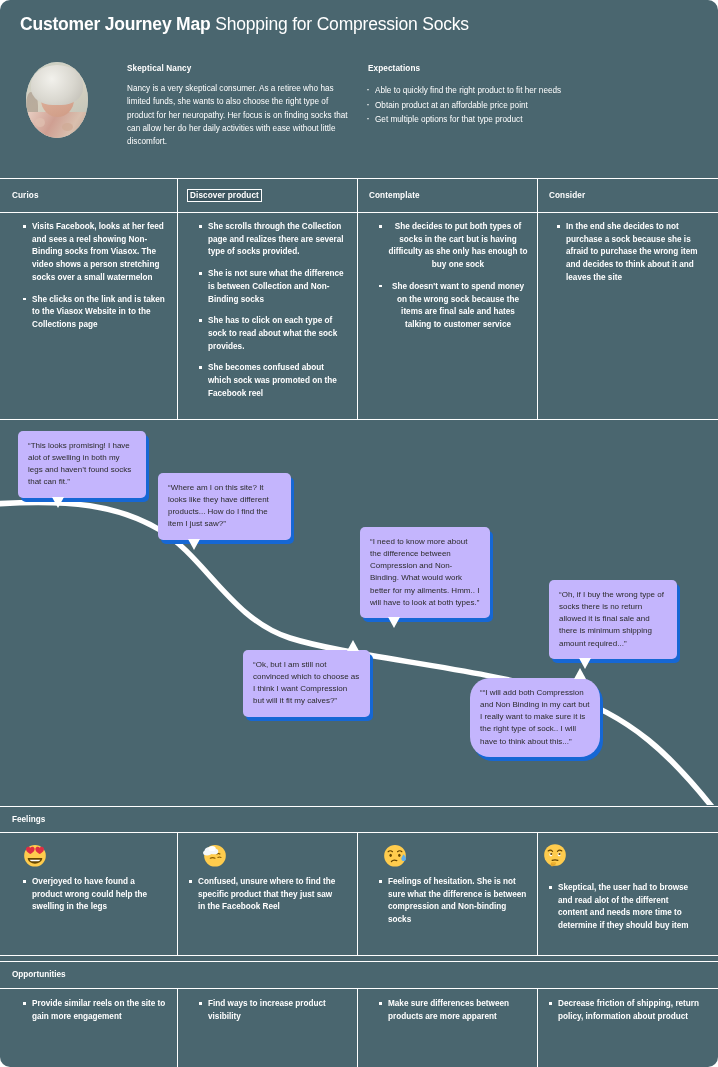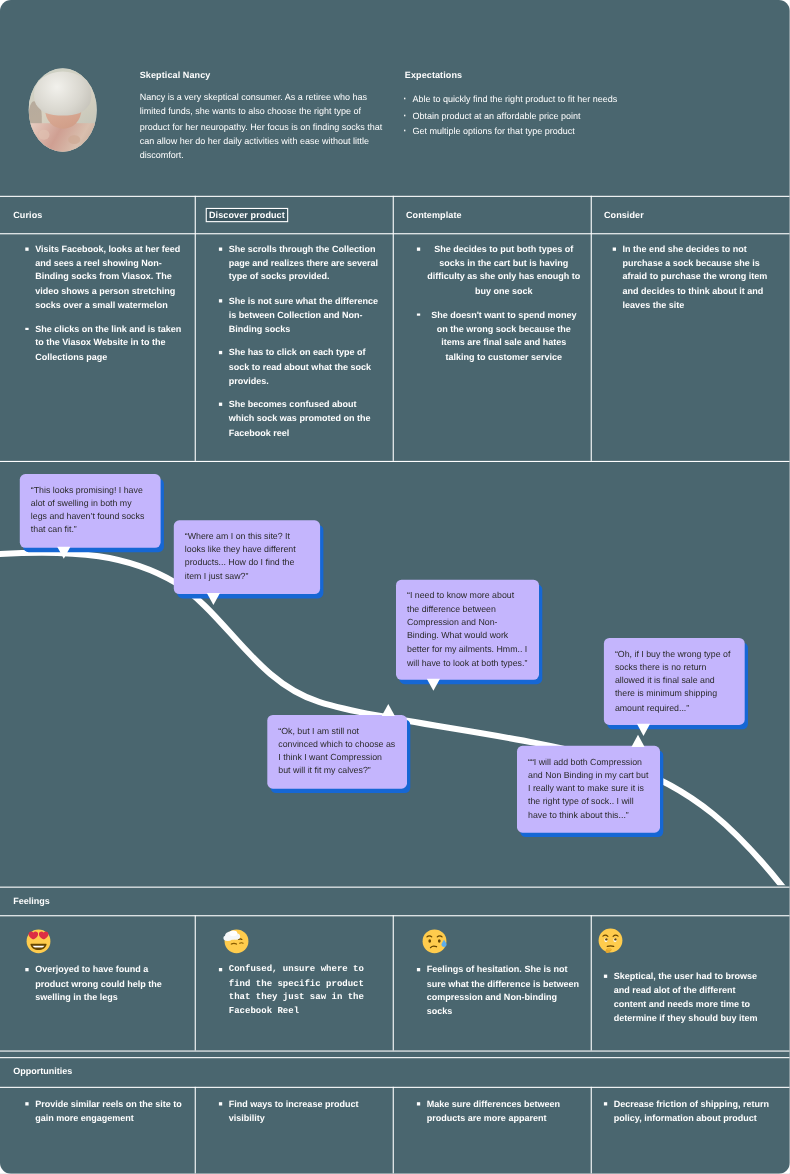--- a/index.html
+++ b/index.html
@@ -105,20 +105,24 @@
     border-top: 11px solid #ffffff;
   }
   .emoji-svg { position: absolute; }
 </style>
 </head>
 <body>
 
 <div id="canvas">
 
   <div id="header">
+    <div id="title">
+      <span class="bold">Customer Journey Map</span>
+      <span class="light">Shopping for Compression Socks</span>
+    </div>
 
     <div id="persona-photo">
       <div class="ph-bg"></div>
         <div class="ph-sh"></div>
         <div class="ph-body"></div>
       <div class="ph-dot1"></div>
         <div class="ph-dot2"></div>
       <div class="ph-face"></div>
         <div class="ph-hair"></div>
     </div>
@@ -193,21 +197,21 @@
     <div class="bubble" style="left:549px; top:155px; width:128px;">
       <span>“Oh, if I buy the wrong type of socks there is no return allowed it is final sale and there is minimum shipping amount required...”</span>
       <span class="tail" style="left:30px; bottom:-10px;"></span>
     </div>
 
     <div class="bubble" style="left:243px; top:225px; width:127px;">
       <span>“Ok, but I am still not convinced which to choose as I think I want Compression but will it fit my calves?”</span>
       <span class="tail" style="left:104px; top:-10px; transform:rotate(180deg);"></span>
     </div>
 
-    <div class="bubble" style="left:470px; top:253px; width:130px;">
+    <div class="bubble" style="left:470px; top:253px; width:130px;border-radius:20px;">
       <span>““I will add both Compression and Non Binding in my cart but I really want to make sure it is the right type of sock.. I will have to think about this...”</span>
       <span class="tail" style="left:104px; top:-10px; transform:rotate(180deg);"></span>
     </div>
   </div>
 
   <div class="section">
     <div class="hline" style="top:806px;"></div>
     <div class="hline" style="top:832px;"></div>
     <div class="hline" style="top:955px;"></div>
     <div class="vline" style="left:177px; top:832px; height:123px;"></div>
@@ -254,21 +258,21 @@
       <circle cx="12.8" cy="16.6" r="1.5" fill="#664500"></circle>
       <circle cx="24.2" cy="16.6" r="1.5" fill="#664500"></circle>
       <path d="M14 25.5c2.6-.9 5.5-.9 8 0" stroke="#664500" stroke-width="1.6" fill="none" stroke-linecap="round"></path>
       <path d="M13 28.8c-.9.9-1.4 2.4-1 3.6.4 1.2 1.9 1.6 3 1.2 1.6-.6 3.2-1.9 4.2-3.3.5-.8.1-1.6-.7-1.8-1.2-.3-3.4-.6-5.5.3z" fill="#E2A62D"></path>
       <path d="M13.5 28.5c2.2-1 4.8-.7 6 .1.6.4.5 1-.2 1.2-1.8.5-4 .6-5.8 0-.6-.2-.6-1 0-1.3z" fill="#F2B632"></path>
     </svg>
 
     <ul class="cell-list" style="left:22px; top:876px; width:145px;">
       <li>Overjoyed to have found a product wrong could help the swelling in the legs</li>
     </ul>
-    <ul class="cell-list" style="left:198px; top:876px; width:152px;font-family:Liberation Mono, monospace;">
+    <ul class="cell-list" style="left:188px; top:876px; width:152px;">
       <li>Confused, unsure where to find the specific product that they just saw in the Facebook Reel</li>
     </ul>
     <ul class="cell-list" style="left:378px; top:876px; width:152px;">
       <li>Feelings of hesitation. She is not sure what the difference is between compression and Non-binding socks</li>
     </ul>
     <ul class="cell-list" style="left:548px; top:882px; width:150px;">
       <li>Skeptical, the user had to browse and read alot of the different content and needs more time to determine if they should buy item</li>
     </ul>
   </div>
 

